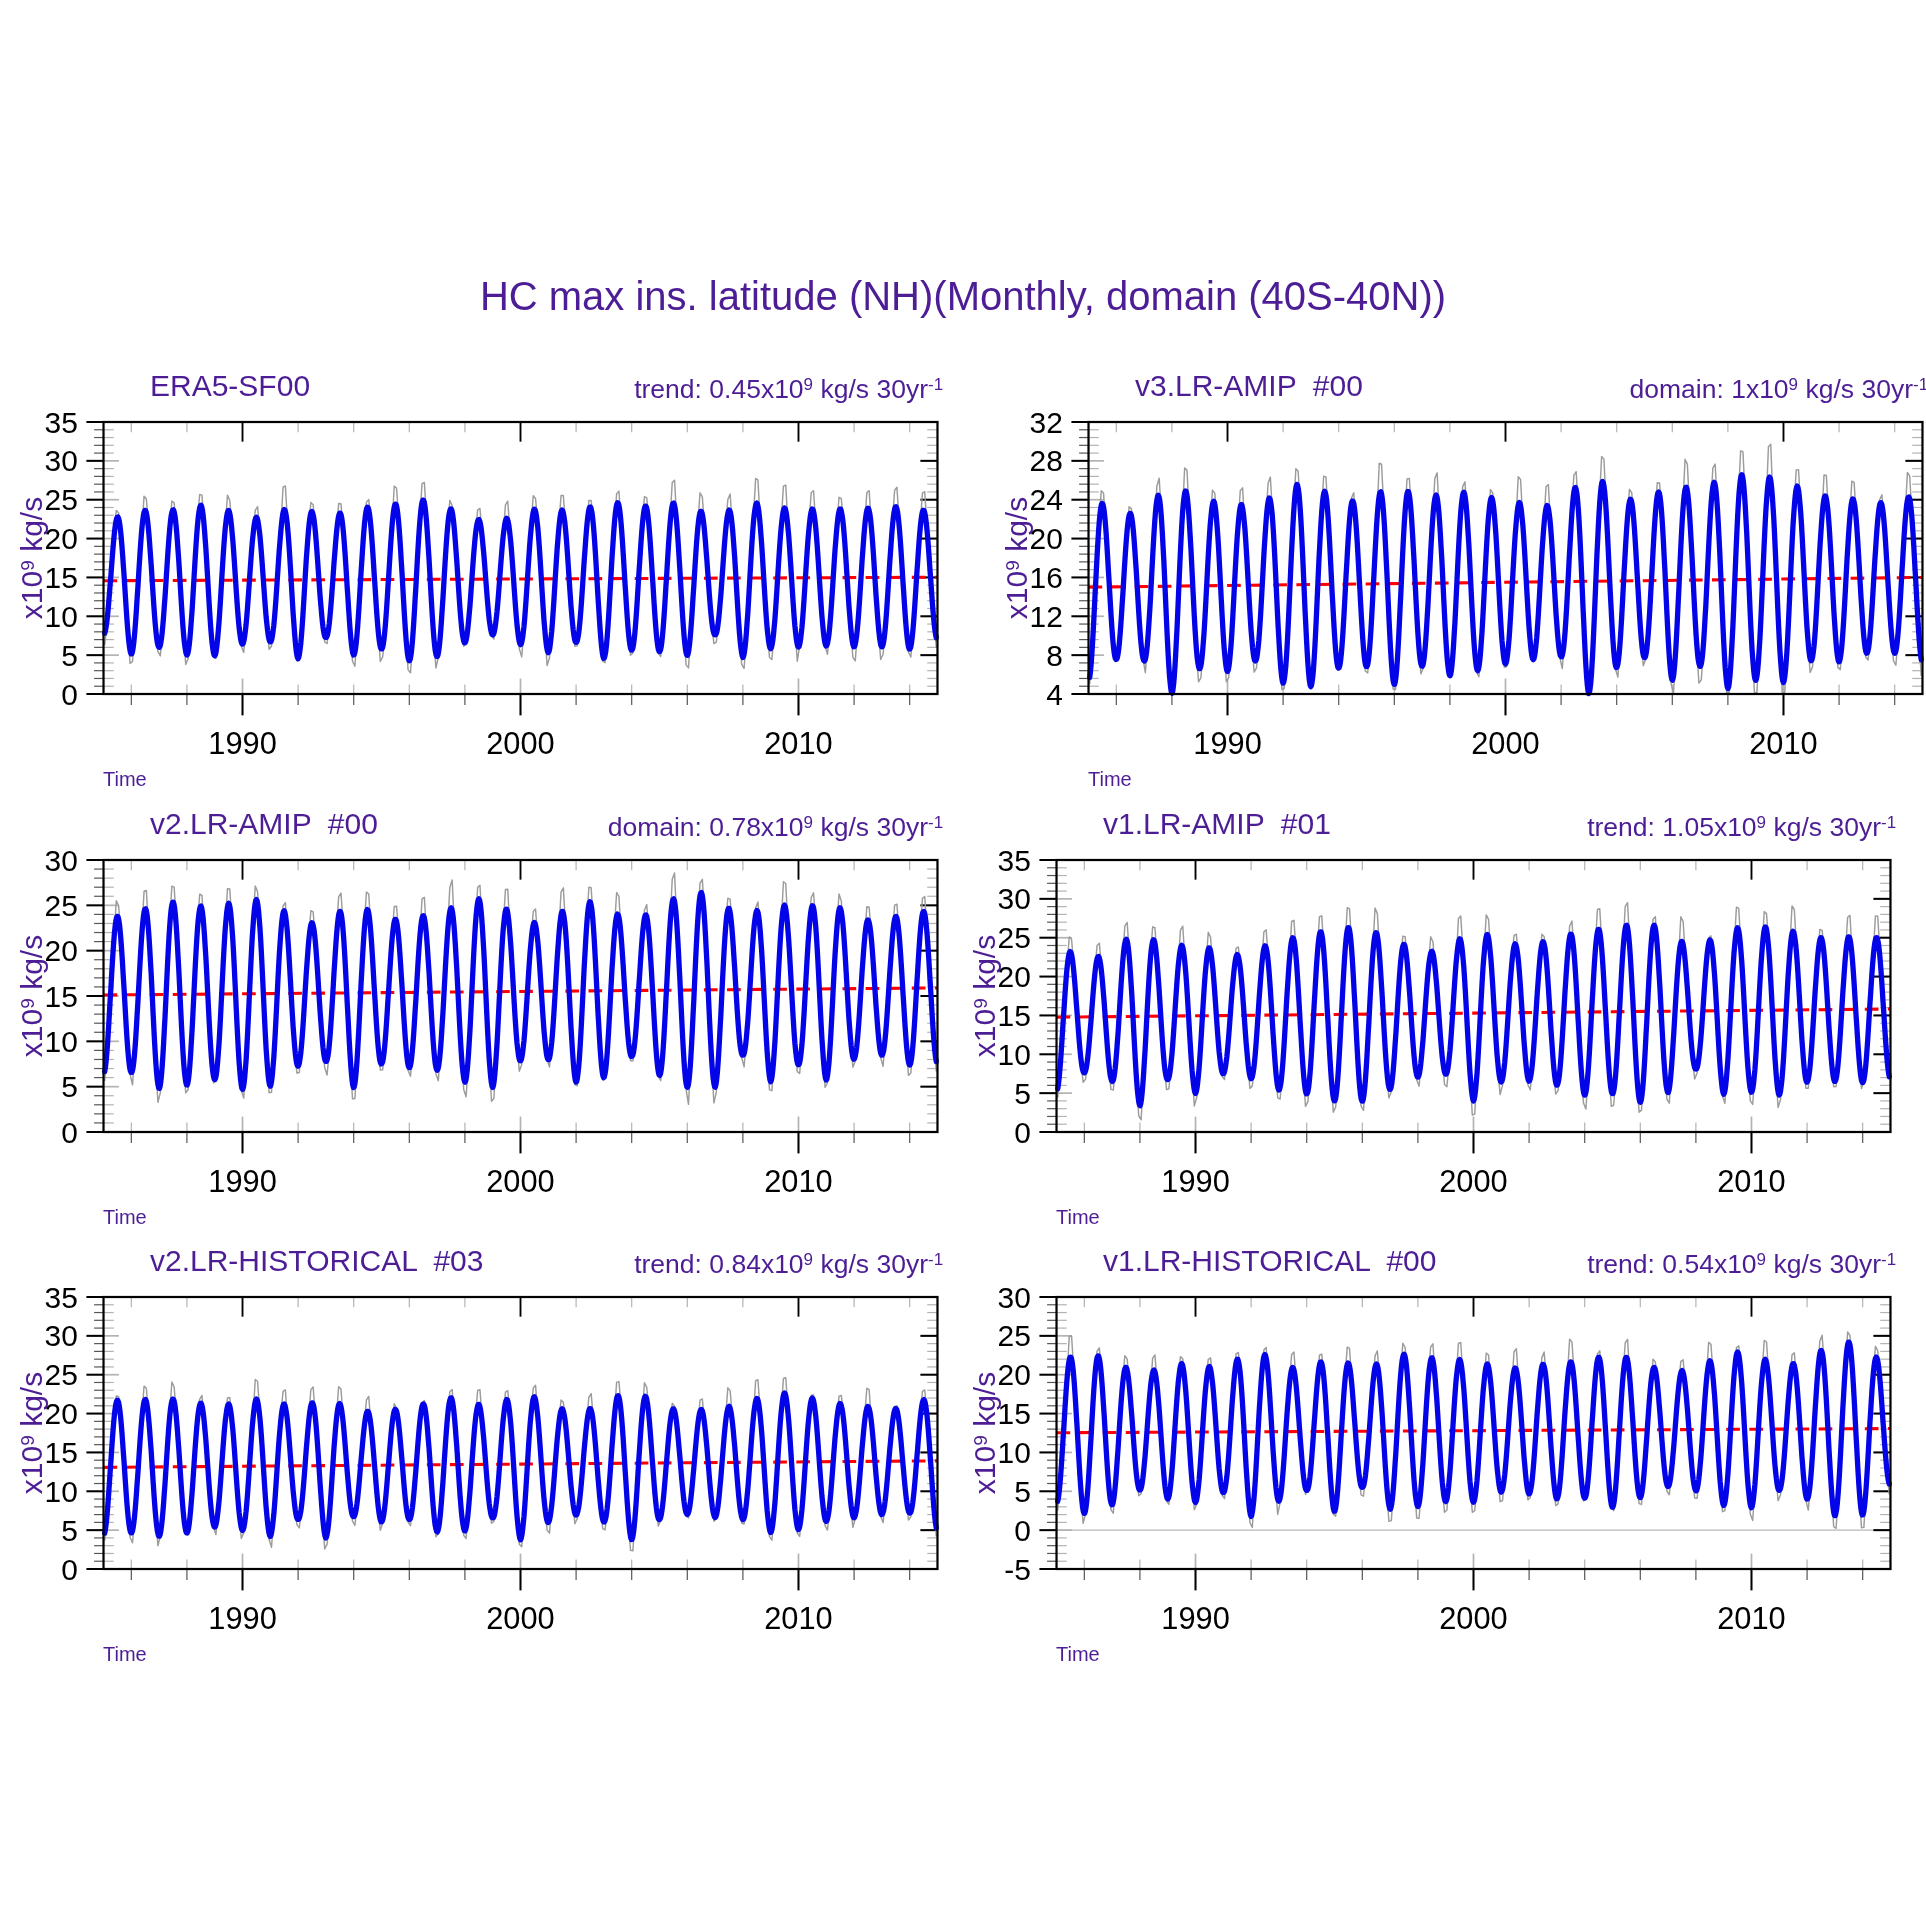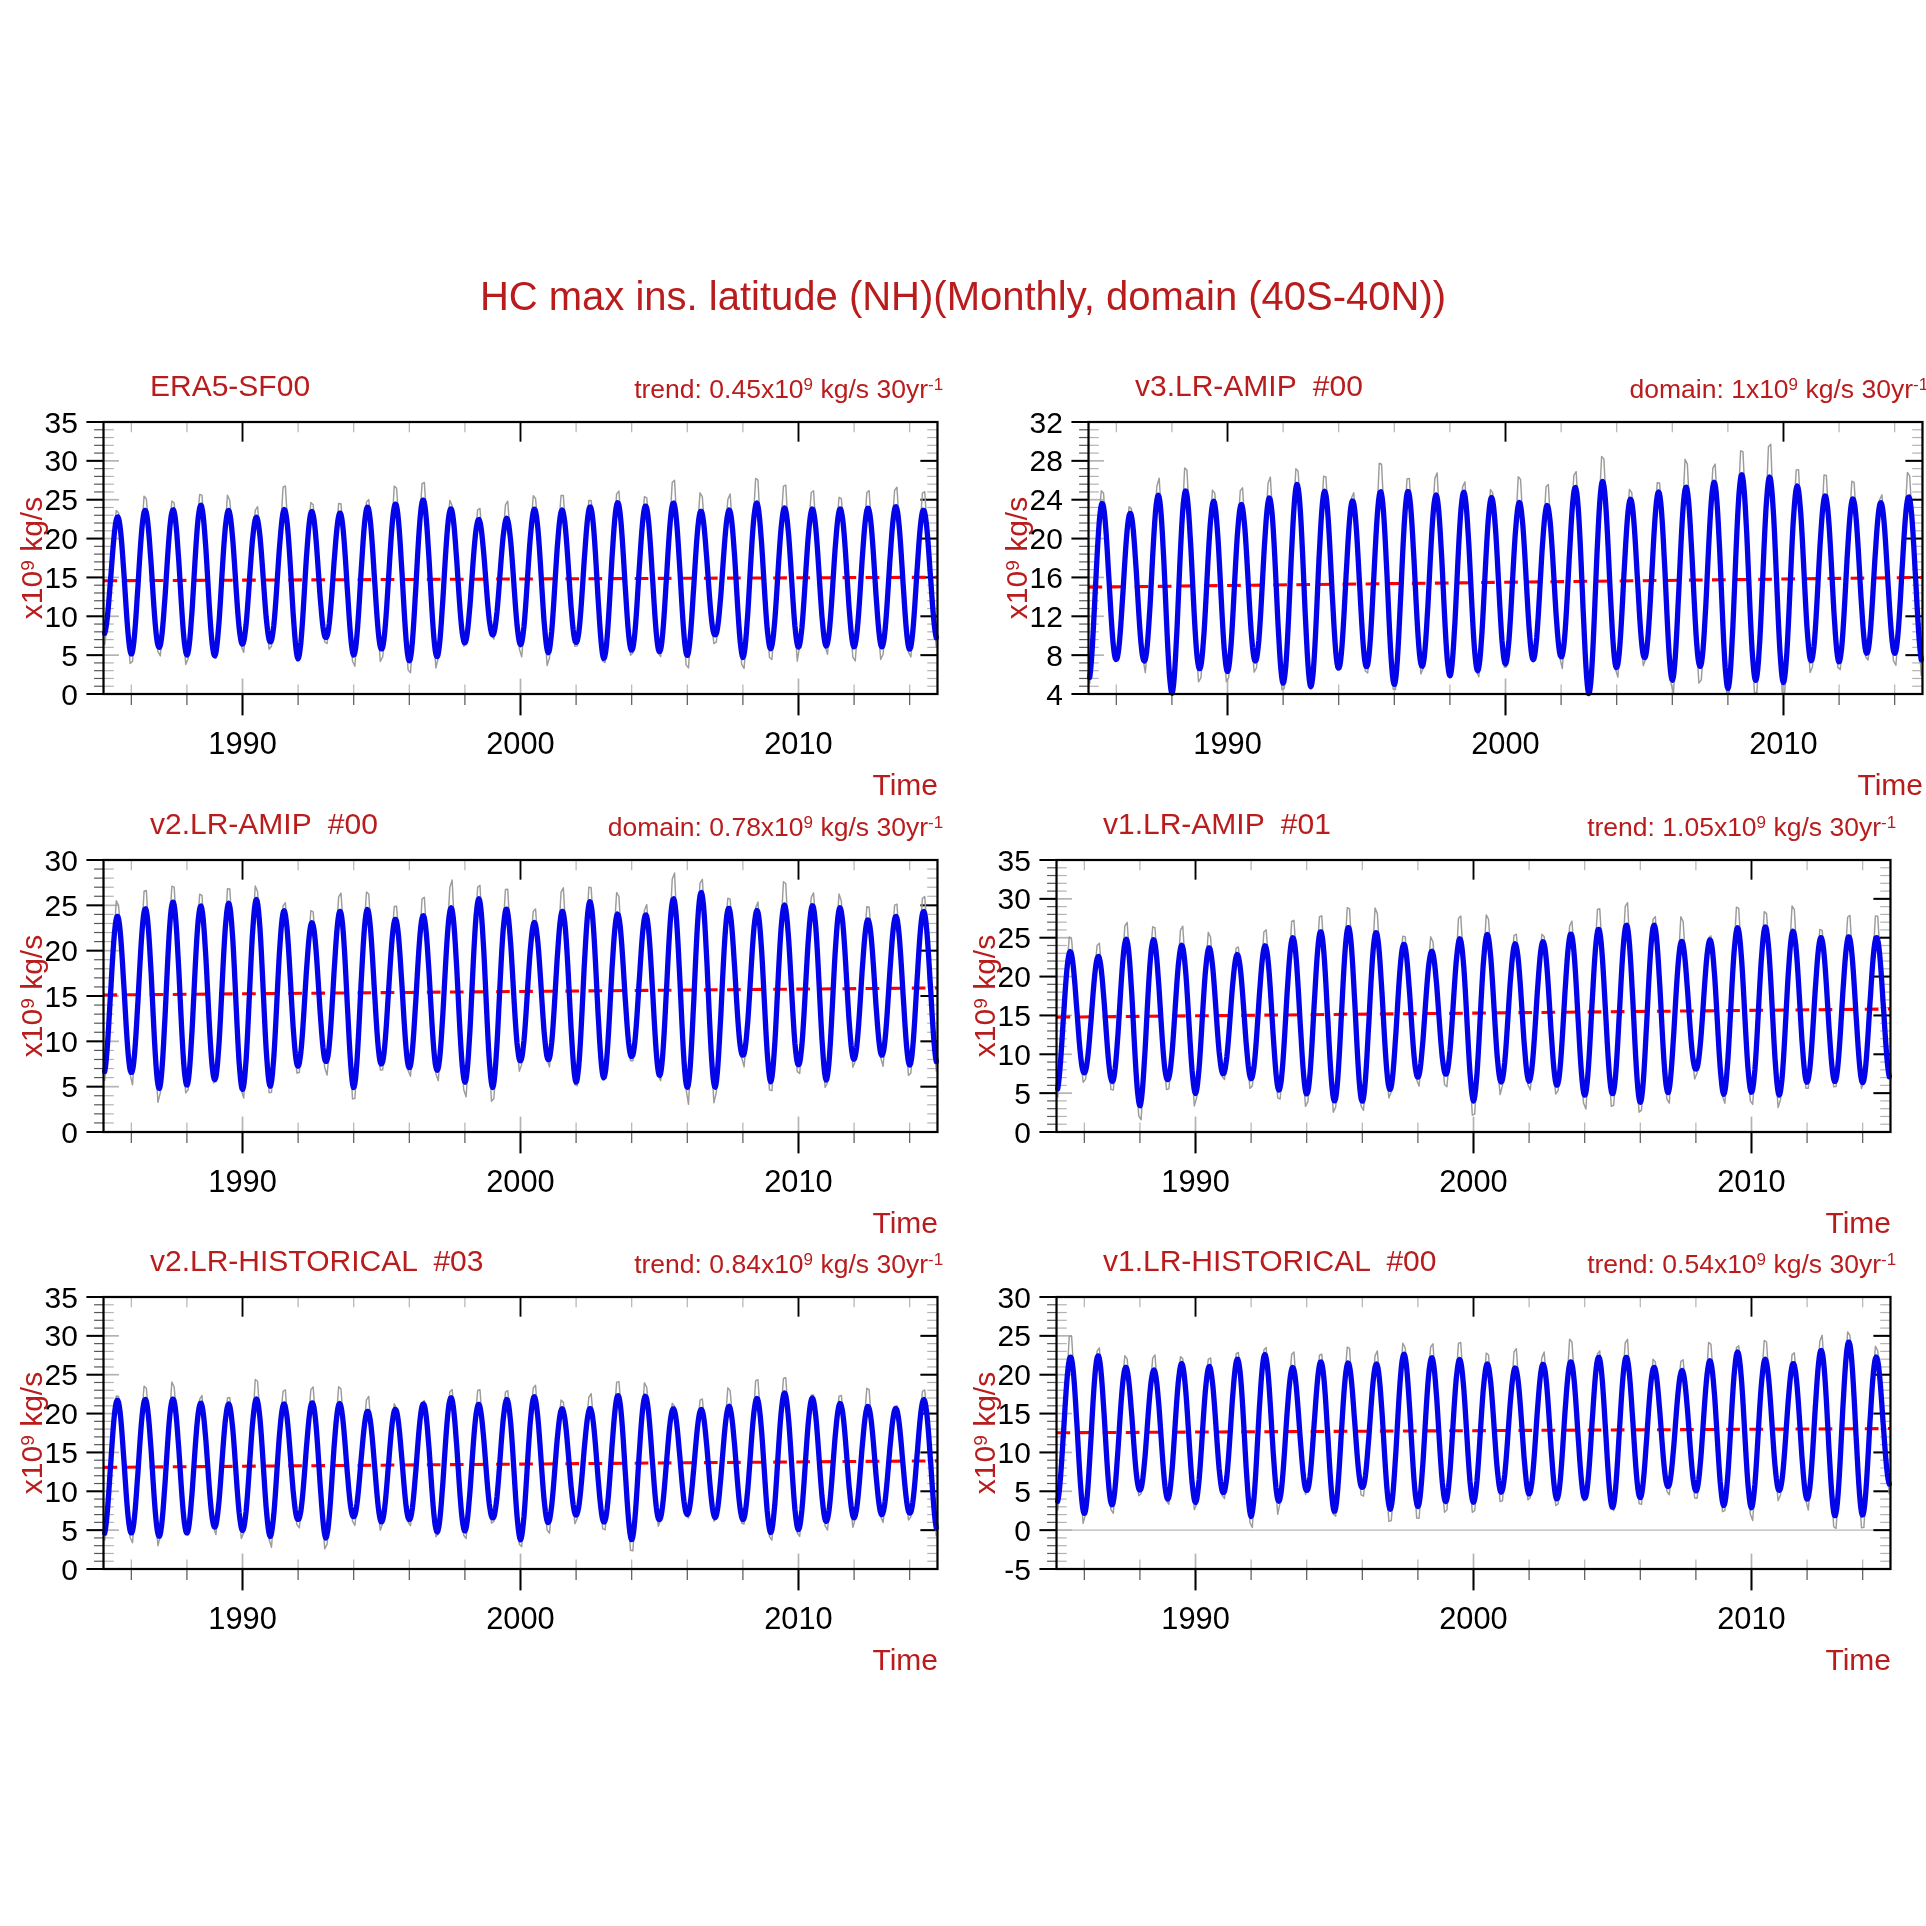--- a/index.html
+++ b/index.html
@@ -1,33 +1,33 @@
 <!DOCTYPE html>
 <html style="font-size:13.7px"><head>
 <meta charset="utf-8">
 <style>
   html,body{margin:0;padding:0;background:#fff;}
   #canvas{position:relative;width:1926px;height:1926px;background:#ffffff;
-          font-family:"Liberation Sans",sans-serif;color:#b91c1c;overflow:hidden;}
+          font-family:"Liberation Sans",sans-serif;color:#4c1d95;overflow:hidden;}
   #fig-title{position:absolute;left:0;top:274px;width:1926px;text-align:center;
              font-size:40px;letter-spacing:0;}
   .panel{position:absolute;width:835px;height:272px;}
   #p0{left:103px;top:422px}   #p1{left:1088px;top:422px}
   #p2{left:103px;top:860px}  #p3{left:1056px;top:860px}
   #p4{left:103px;top:1297px}  #p5{left:1056px;top:1297px}
   .plot{position:absolute;left:0;top:0;width:835px;height:272px;overflow:visible;
         font-family:"Liberation Sans",sans-serif;}
   .ptitle{position:absolute;left:47px;top:-53px;font-size:30px;white-space:pre;}
   .ptrend{position:absolute;right:-5.1px;top:-48px;font-size:26.5px;white-space:pre;}
   .ptrend sup{font-size:17px;vertical-align:7.7px;}
   .ylab{position:absolute;left:-102px;top:0;width:62px;height:272px;
         display:flex;align-items:center;justify-content:center;}
   .ylab>div{transform:rotate(-90deg);white-space:nowrap;font-size:30px;}
   .ylab sup{font-size:19px;vertical-align:8.6px;}
-  .xlab{position:absolute;left:0;top:346px;width:835px;text-align:right;font-size:30px;}
+  .xlab{position:absolute;left:0;top:346px;width:835px;text-align:left;font-size:20px;}
 </style>
 </head>
 <body>
 
 <div id="canvas">
   <div id="fig-title">HC max ins. latitude (NH)(Monthly, domain (40S-40N))</div>
 
   <div class="panel" id="p0">
     <div class="ptitle">ERA5-SF00</div>
     <div class="ptrend"><span>trend: 0.45x10</span><sup>9</sup><span> kg/s 30yr</span><sup>-1</sup></div>

